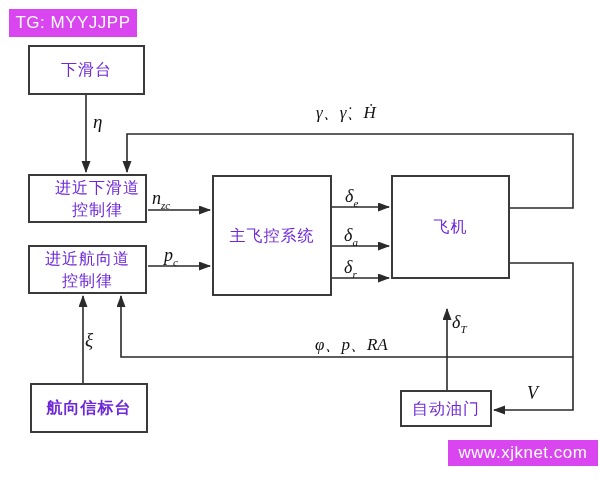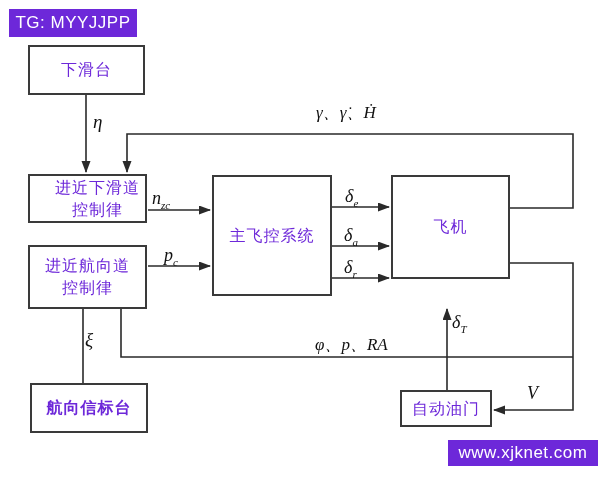--- a/index.html
+++ b/index.html
@@ -12,21 +12,21 @@
     overflow: hidden;
     font-family: "Liberation Sans", sans-serif;
   }
   .wires {
     position: absolute;
     left: 0; top: 0;
     width: 600px; height: 480px;
   }
   .banner {
     position: absolute;
-    background: #6d28d9;
+    background: #d946ef;
     color: #ffffff;
     display: flex;
     align-items: center;
     justify-content: center;
     font-size: 17px;
     letter-spacing: 0.5px;
     font-family: "Liberation Sans", sans-serif;
   }
   .banner-top { left: 9px; top: 9px; width: 128px; height: 28px; }
   .banner-bottom { left: 448px; top: 440px; width: 150px; height: 26px; }
@@ -40,21 +40,21 @@
     justify-content: center;
     font-size: 16px;
     line-height: 1.35;
     color: #6d28d9;
     letter-spacing: 1px;
     text-align: center;
     font-family: "Liberation Sans", sans-serif;
   }
   .blk-glide-slope     { left: 28px;  top: 45px;  width: 117px; height: 50px; }
   .blk-appr-glidepath  { left: 28px;  top: 174px; width: 119px; height: 49px; padding-left: 20px; }
-  .blk-appr-localizer  { left: 28px;  top: 245px; width: 119px; height: 64px; }
+  .blk-appr-localizer  { left: 28px;  top: 245px; width: 119px; height: 49px; }
   .blk-main-fcs        { left: 212px; top: 175px; width: 120px; height: 121px; }
   .blk-aircraft        { left: 391px; top: 175px; width: 119px; height: 104px; }
   .blk-loc-beacon      { left: 30px;  top: 383px; width: 118px; height: 50px; font-weight: bold; }
   .blk-autothrottle    { left: 400px; top: 390px; width: 92px;  height: 37px; }
   .sig {
     position: absolute;
     font-family: "Liberation Serif", serif;
     font-style: italic;
     font-size: 18px;
     color: #111111;

